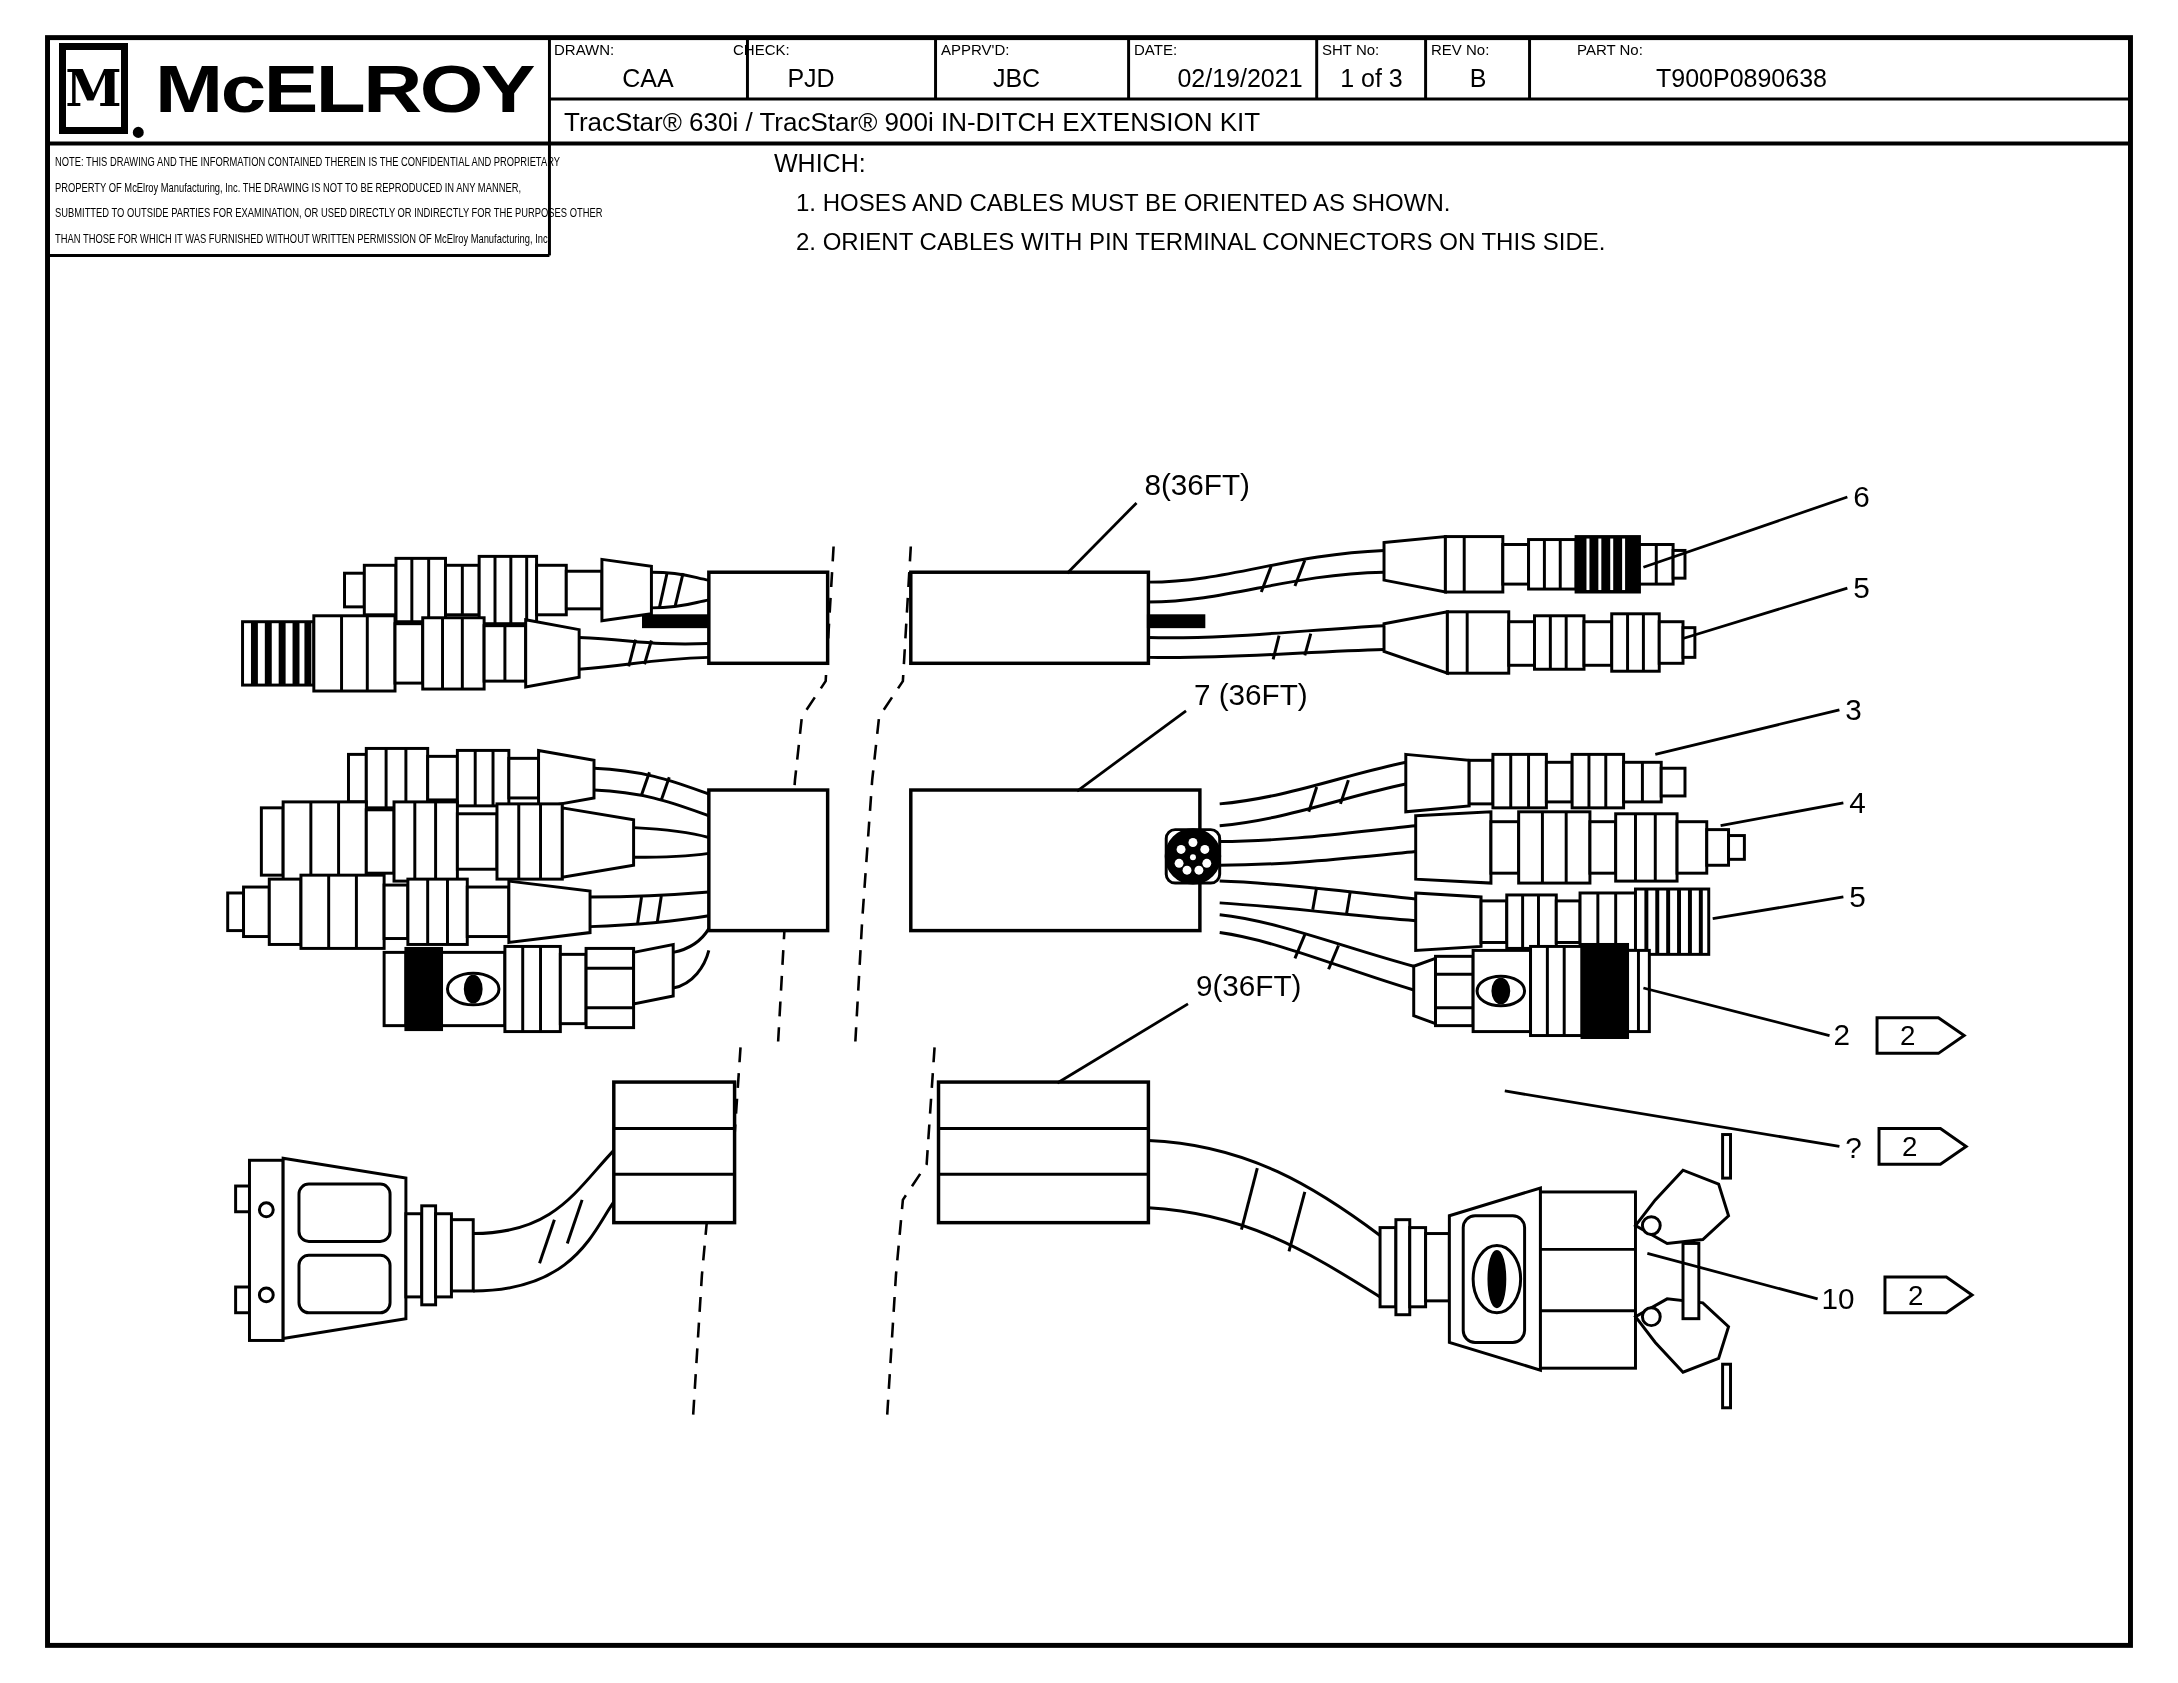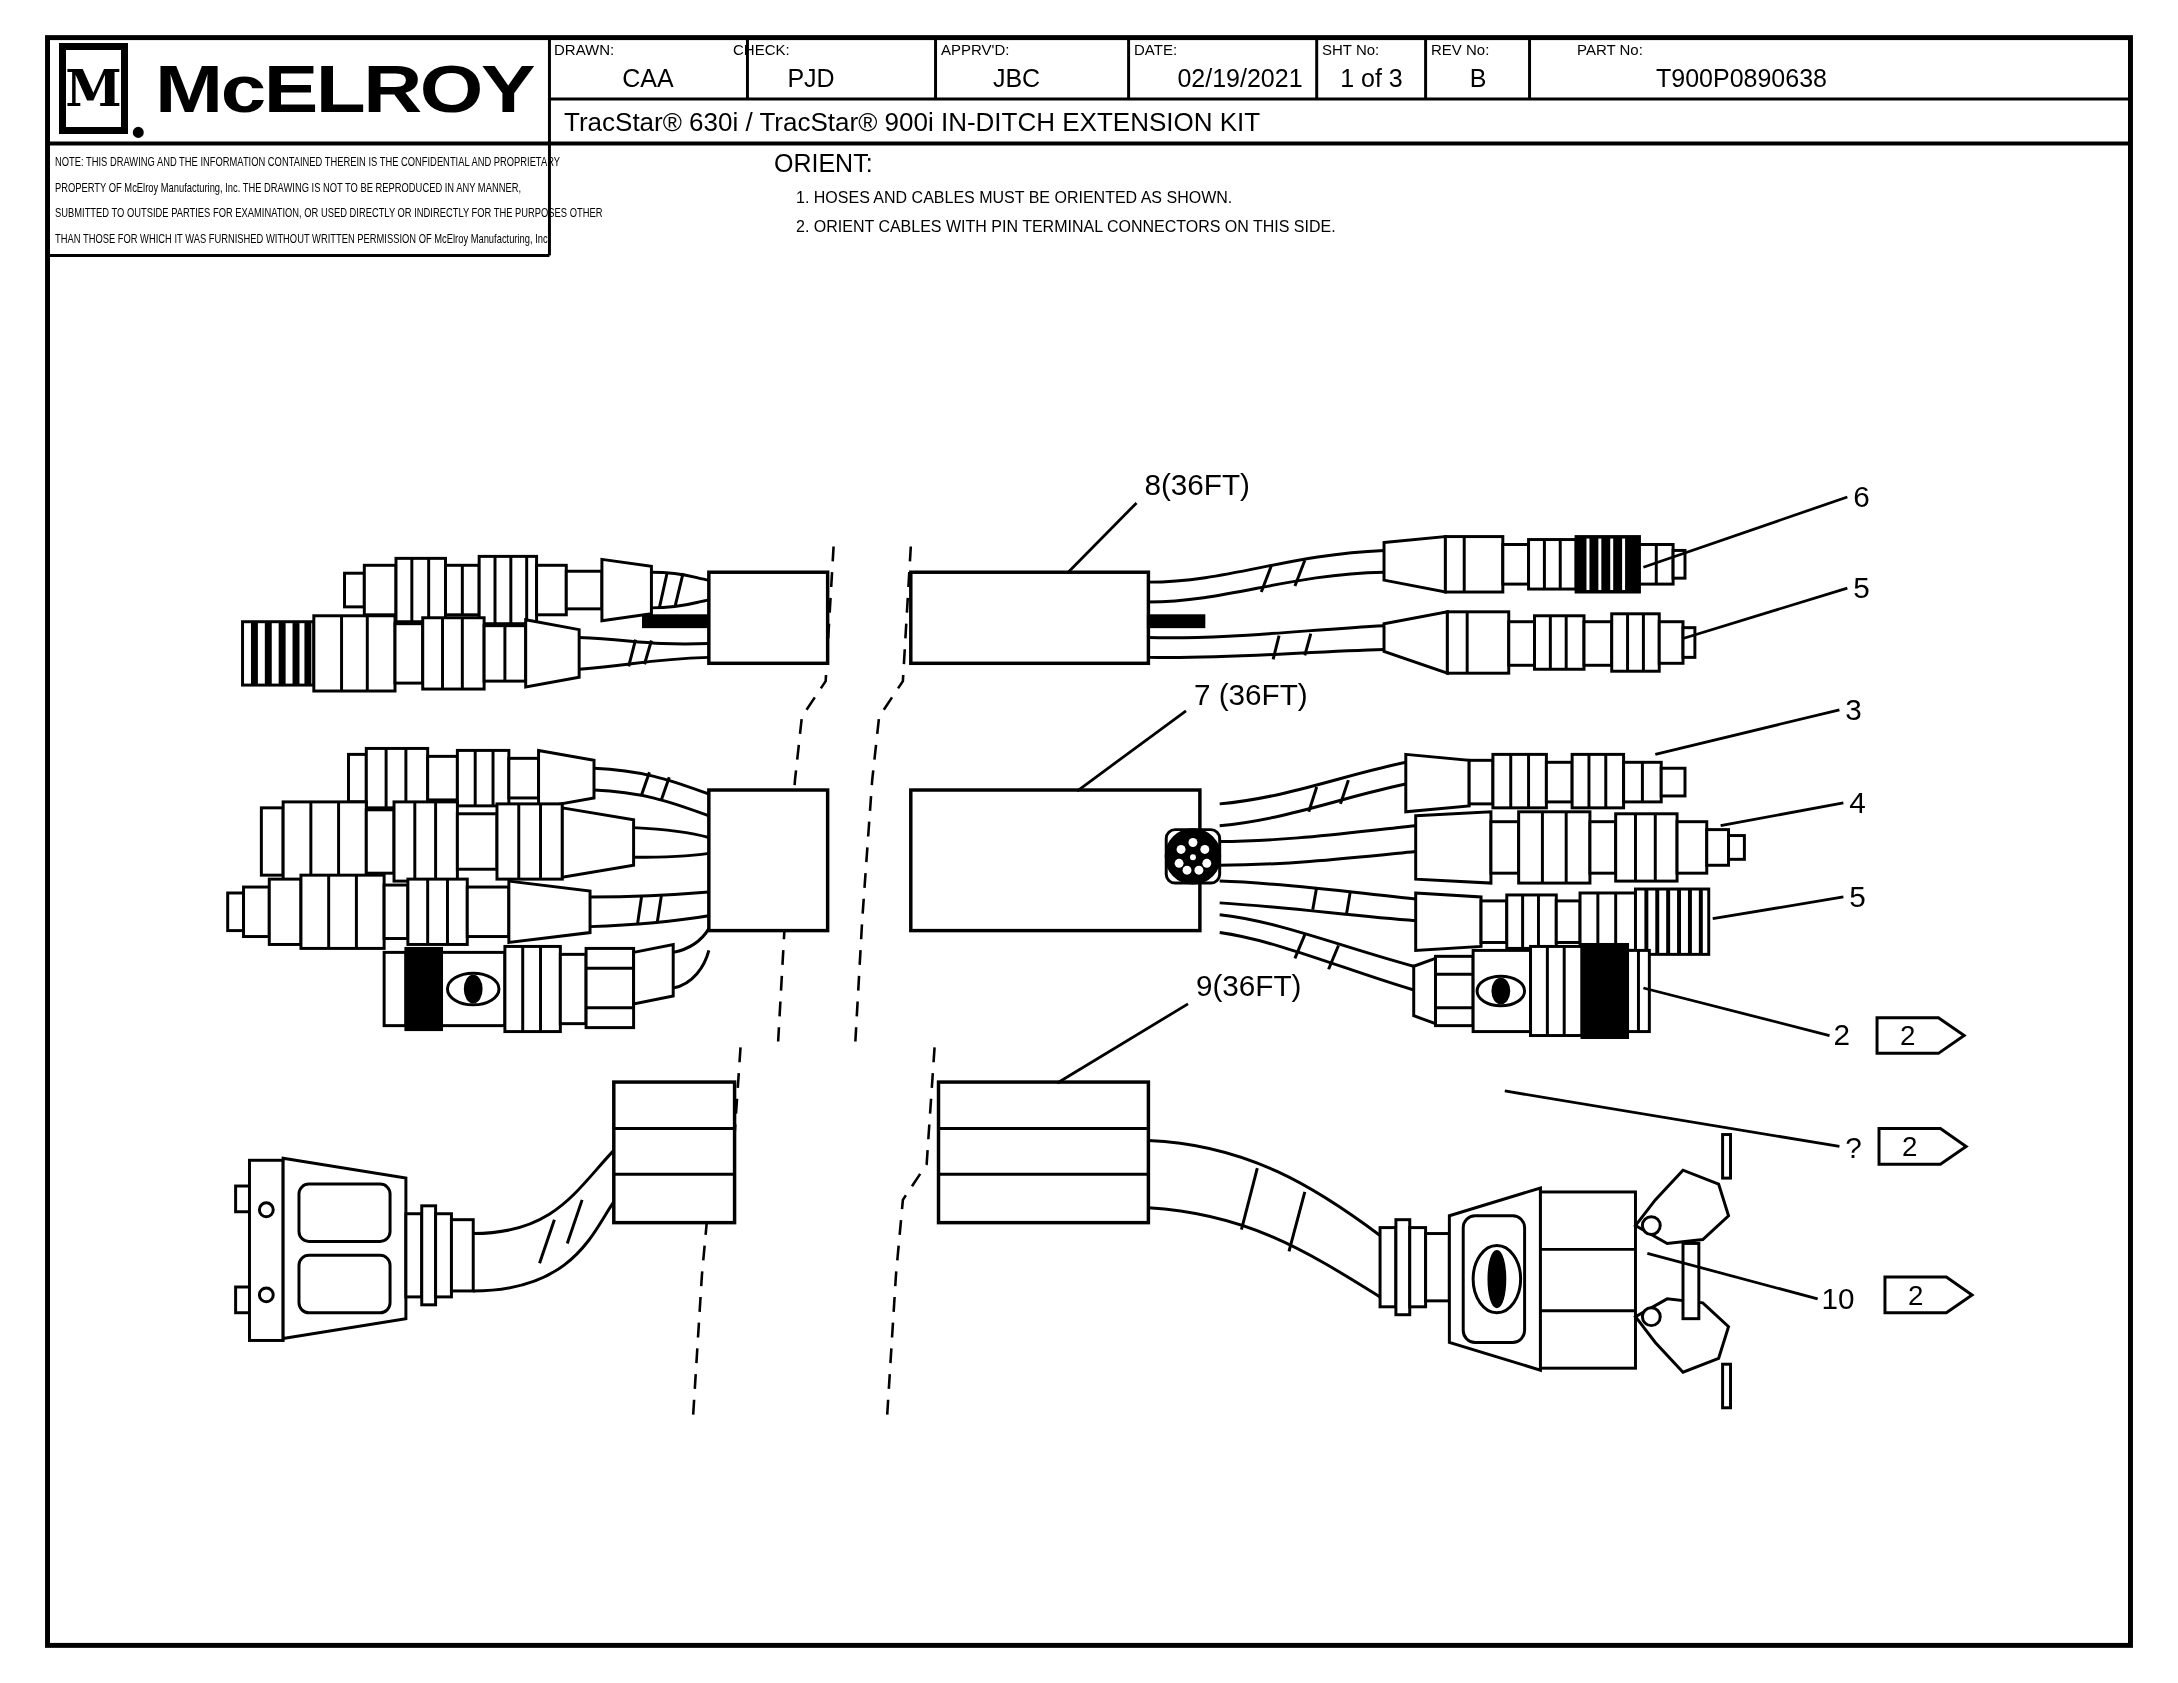--- a/index.html
+++ b/index.html
@@ -15,21 +15,21 @@
   .logo-name{font-weight:bold;font-size:67px;letter-spacing:-2px;transform:scaleX(1.22);transform-origin:left center;
              margin-left:6px;white-space:nowrap;}
   .fieldcell{position:absolute;top:38px;height:61px;}
   .fieldcell .flabel{position:absolute;left:5px;top:3px;font-size:15px;}
   .fieldcell .fvalue{position:absolute;left:0;right:0;bottom:6px;text-align:center;font-size:25px;}
   .fieldcell.leftval .fvalue{text-align:left;left:40px;}
   .dtitle{left:564px;top:107px;font-size:26px;white-space:nowrap;}
   .propnote{left:55px;top:149px;width:683px;font-size:13px;line-height:1.98;transform:scaleX(0.72);
             transform-origin:left top;white-space:nowrap;}
   .notes{left:774px;top:149px;font-size:25px;}
-  .notes .nitem{margin-left:22px;margin-top:11px;font-size:16px;white-space:nowrap;}
+  .notes .nitem{margin-left:22px;margin-top:11px;font-size:24px;white-space:nowrap;}
 </style>
 </head>
 <body>
 
 <svg id="drawing" width="2178" height="1683" viewBox="0 0 2200 1700">
   <g fill="none" stroke="#000" stroke-width="3">
 
     <g>
       <rect x="48" y="38" width="2104" height="1624" stroke-width="5"></rect>
       <line x1="555" y1="38" x2="555" y2="258"></line>
@@ -462,17 +462,17 @@
 <div class="abs dtitle">TracStar® 630i / TracStar® 900i IN-DITCH EXTENSION KIT</div>
 
 <div class="abs propnote">
   <div>NOTE: THIS DRAWING AND THE INFORMATION CONTAINED THEREIN IS THE CONFIDENTIAL AND PROPRIETARY</div>
   <div>PROPERTY OF McElroy Manufacturing, Inc. THE DRAWING IS NOT TO BE REPRODUCED IN ANY MANNER,</div>
   <div>SUBMITTED TO OUTSIDE PARTIES FOR EXAMINATION, OR USED DIRECTLY OR INDIRECTLY FOR THE PURPOSES OTHER</div>
   <div>THAN THOSE FOR WHICH IT WAS FURNISHED WITHOUT WRITTEN PERMISSION OF McElroy Manufacturing, Inc.</div>
 </div>
 
 <div class="abs notes">
-  <div>ORIENT:</div>
+  <div>WHICH:</div>
   <div class="nitem">1.  HOSES AND CABLES MUST BE ORIENTED AS SHOWN.</div>
   <div class="nitem">2.  ORIENT CABLES WITH PIN TERMINAL CONNECTORS ON THIS SIDE.</div>
 </div>
 
 
 </body></html>

